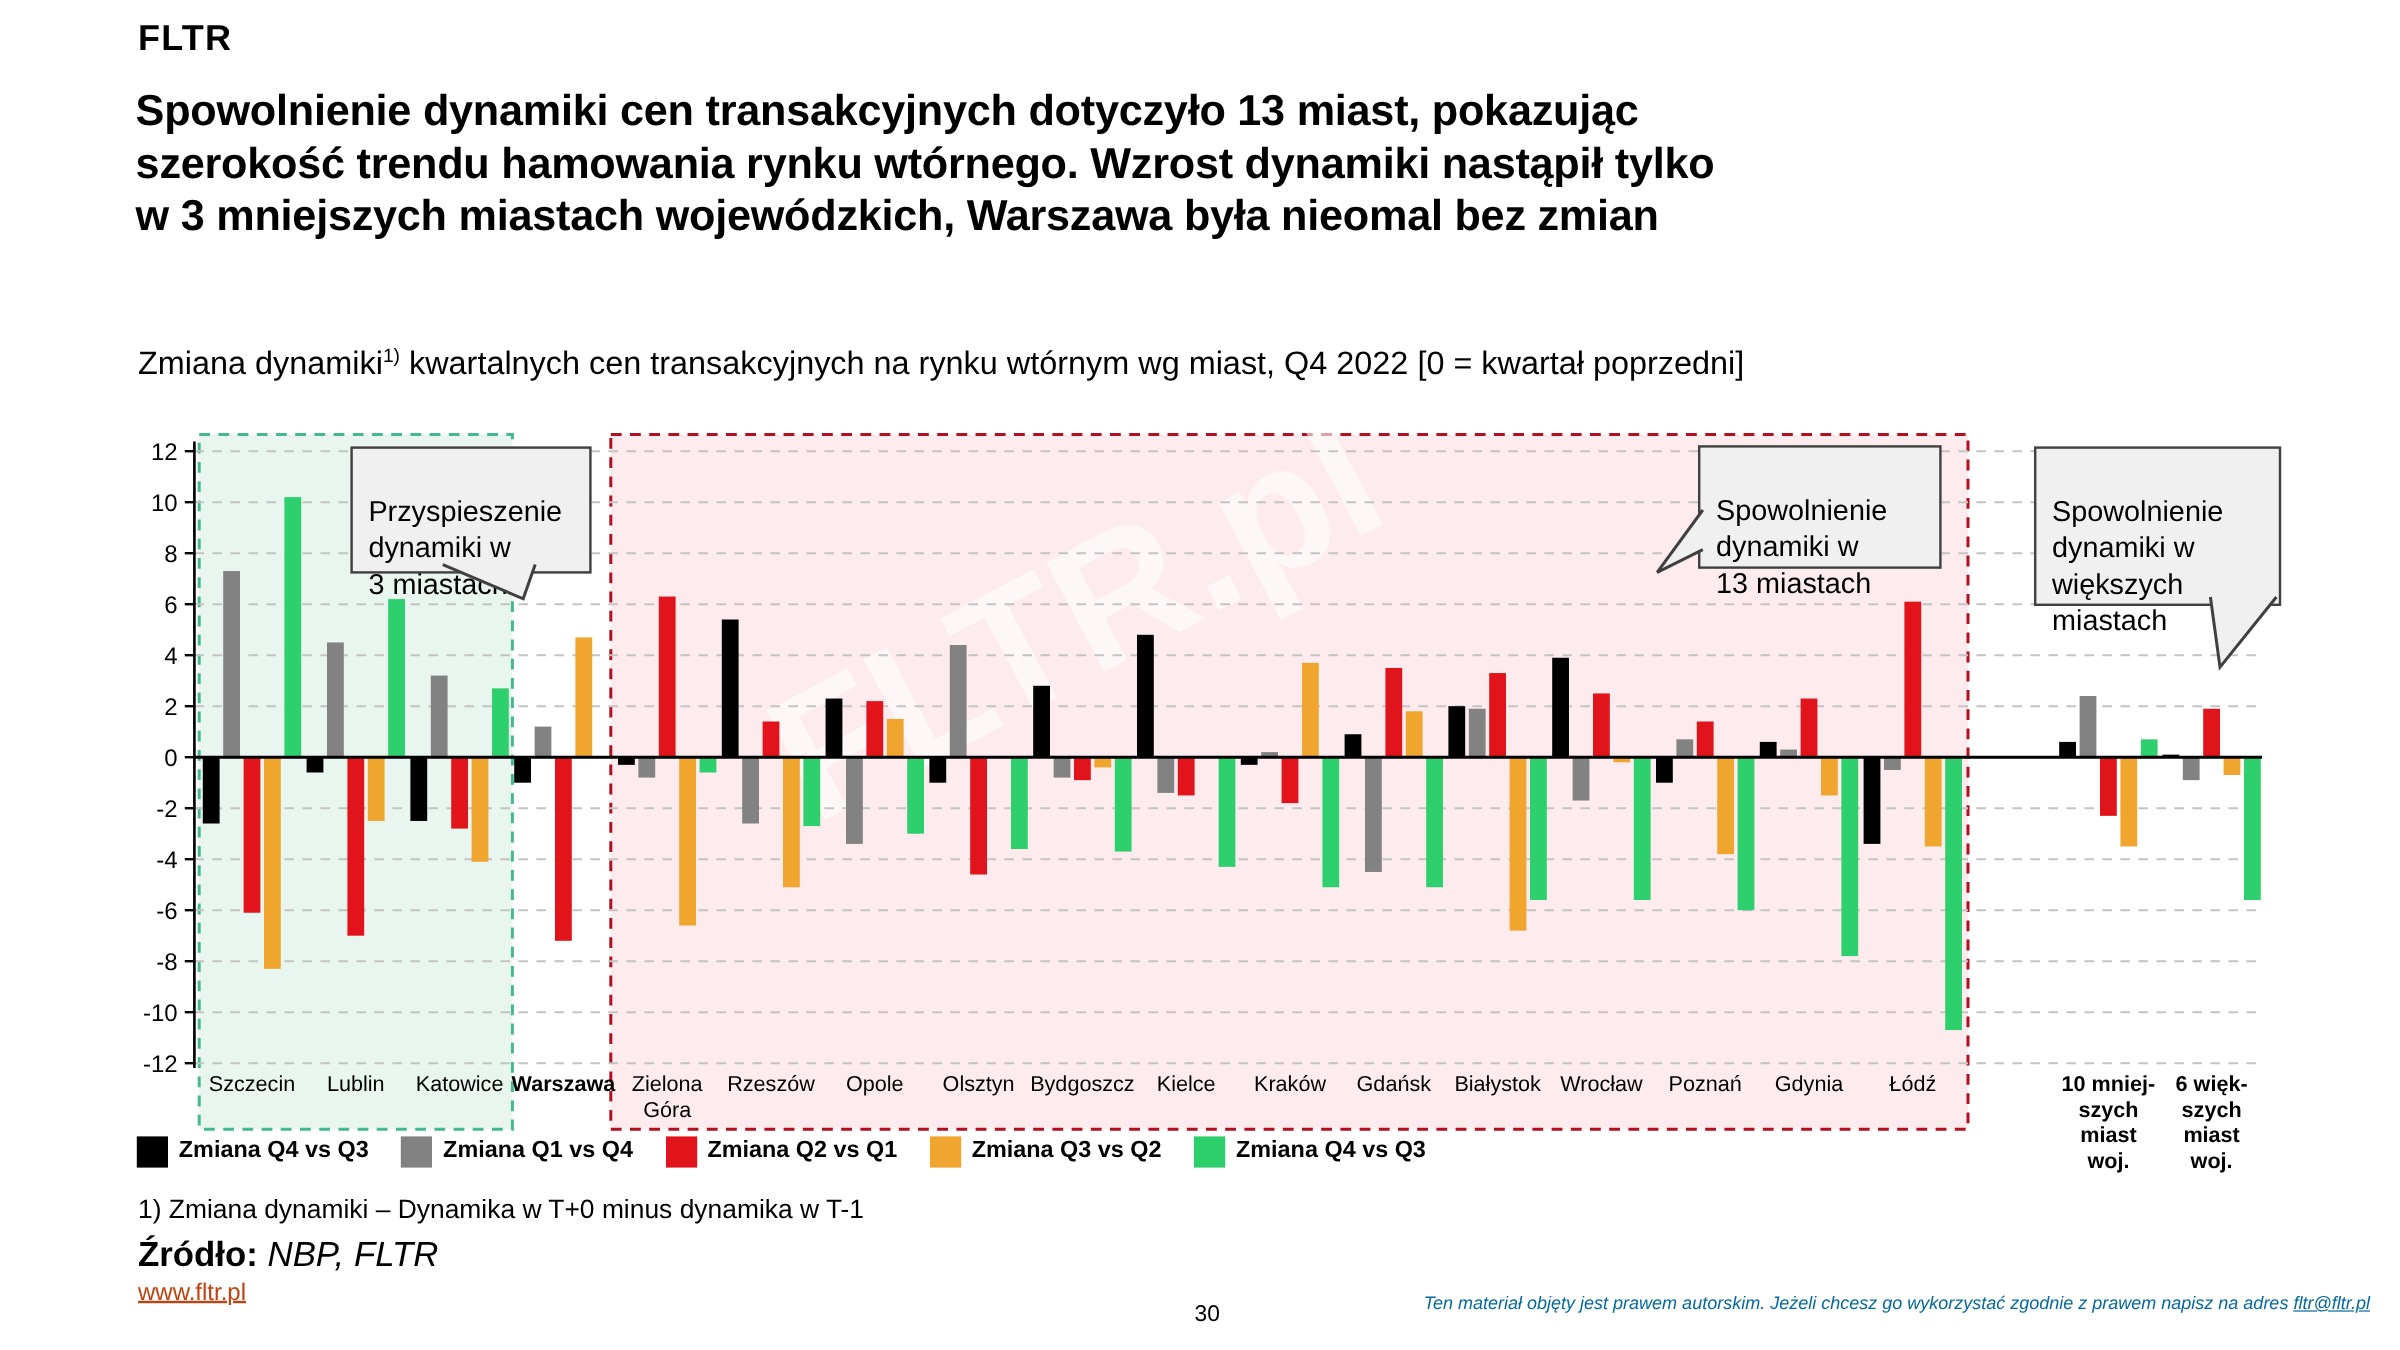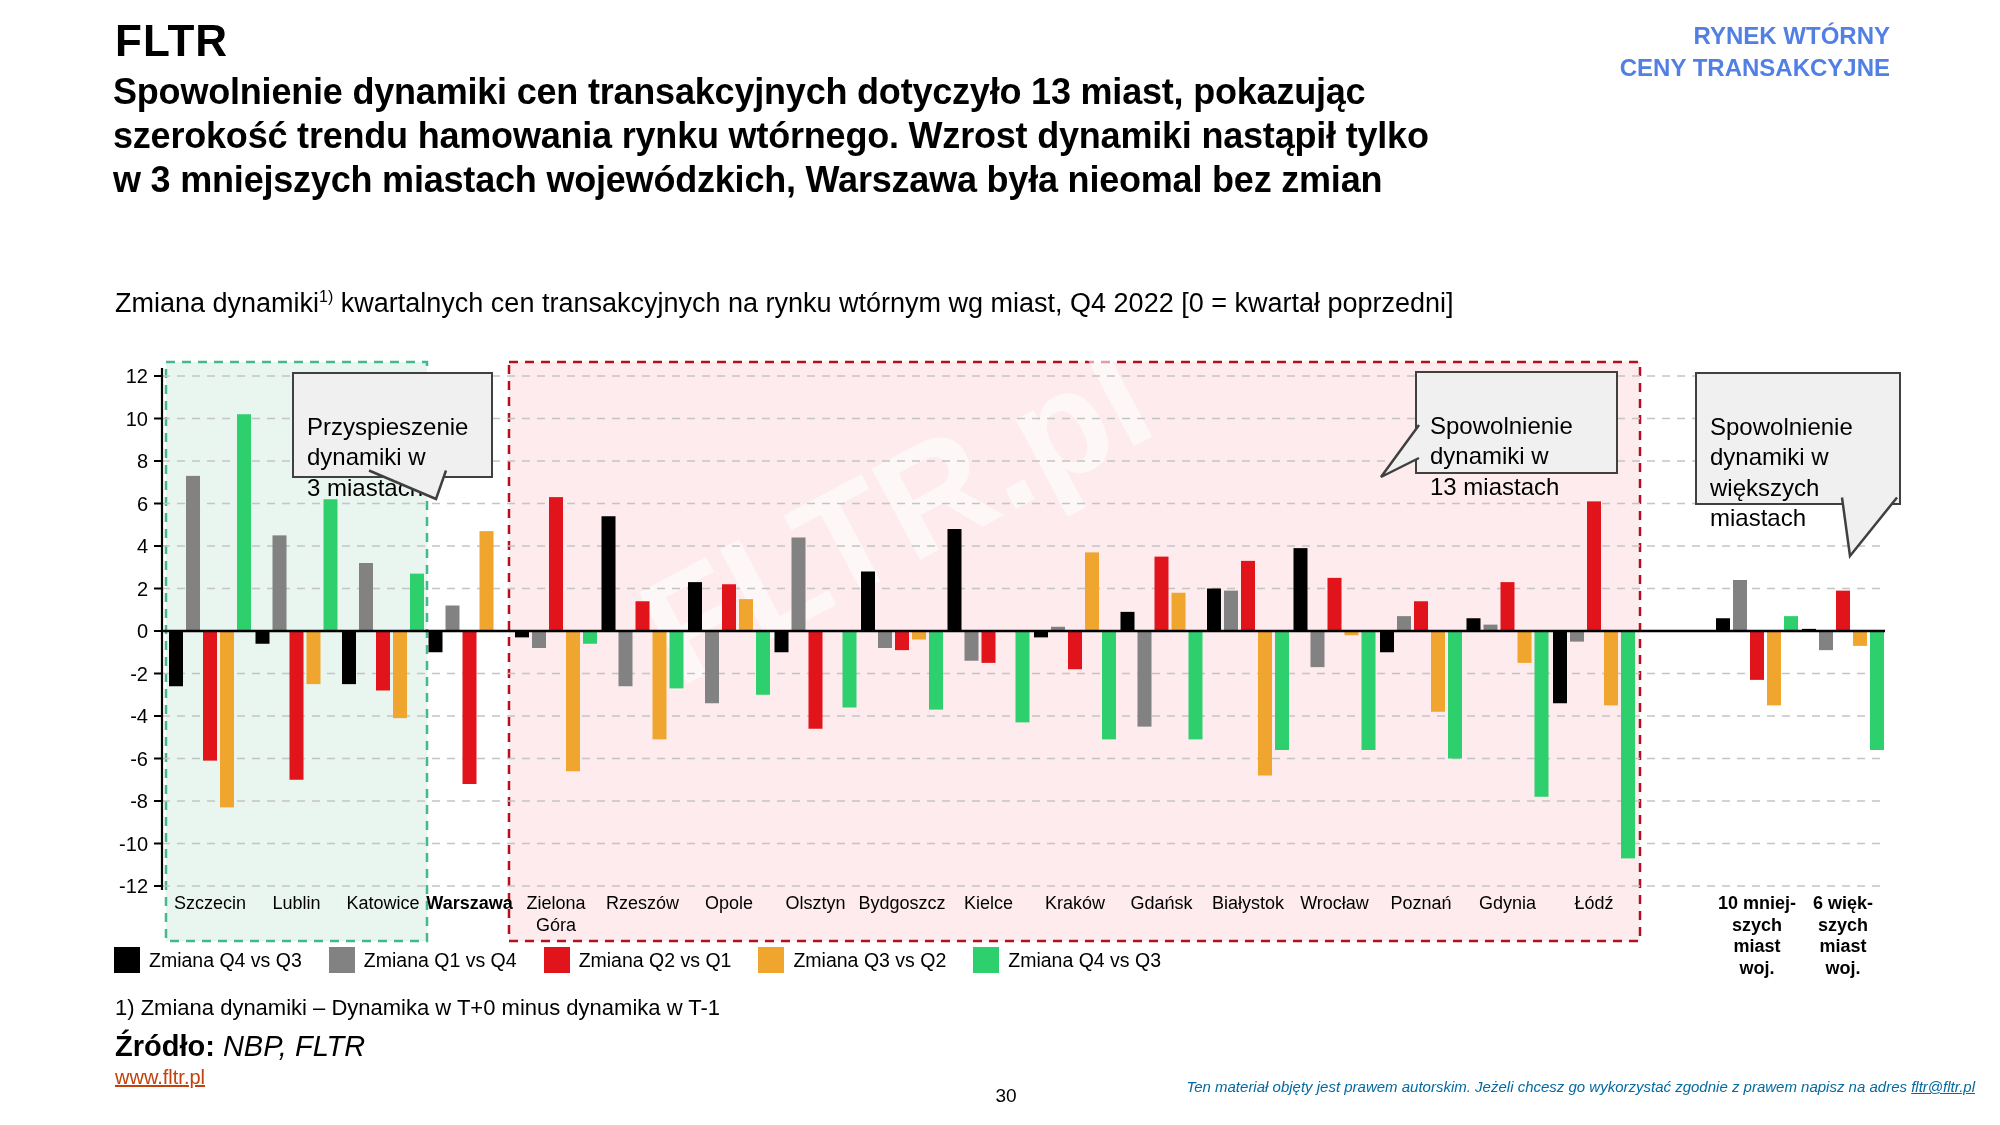--- a/index.html
+++ b/index.html
@@ -3,21 +3,21 @@
 <meta charset="utf-8">
 <style>
   html,body { margin:0; padding:0; background:#ffffff; }
   .slide {
     position:relative; width:2000px; height:1125px; background:#ffffff;
     font-family:"Liberation Sans","DejaVu Sans",sans-serif; color:#000;
     overflow:hidden;
   }
   .logo {
     position:absolute; left:115px; top:16px;
-    font-size:44px; font-weight:900; letter-spacing:1px;
+    font-size:30px; font-weight:900; letter-spacing:1px;
   }
   .corner-tag {
     position:absolute; right:110px; top:20px; text-align:right;
     font-size:24px; font-weight:800; line-height:1.32; color:#517fe4;
   }
   .title {
     position:absolute; left:113px; top:70px; width:1560px; margin:0;
     font-size:36px; font-weight:800; line-height:1.22; letter-spacing:-0.2px;
     white-space:pre-line;
   }
@@ -33,21 +33,21 @@
     box-sizing:border-box;
   }
   .callout svg { position:absolute; overflow:visible; }
   .callout-1 { left:292px; top:372px; width:201px; height:106px; }
   .callout-2 { left:1415px; top:371px; width:203px; height:103px; }
   .callout-3 { left:1695px; top:372px; width:206px; height:133px; }
   .legend {
     position:absolute; left:114px; top:947px; z-index:2;
     display:flex; align-items:center; gap:27px; font-size:19.5px;
   }
-  .legend-item { display:flex; align-items:center; gap:9px; }
+  .legend-item { display:flex; align-items:flex-start; gap:9px;font-weight:bold; }
   .swatch { width:26px; height:26px; display:inline-block; }
   .footnote-1 {
     position:absolute; left:115px; top:995px; font-size:22px;
   }
   .source-line {
     position:absolute; left:115px; top:1030px; font-size:29px;
   }
   .source-label { font-weight:800; }
   .source-value { font-style:italic; }
   .www-link {
@@ -220,24 +220,20 @@
       <text x="1334.5" y="909" font-size="18" text-anchor="middle" fill="#000" font-weight="normal"><tspan x="1334.5" dy="0">Wrocław</tspan></text>
       <text x="1421" y="909" font-size="18" text-anchor="middle" fill="#000" font-weight="normal"><tspan x="1421" dy="0">Poznań</tspan></text>
       <text x="1507.5" y="909" font-size="18" text-anchor="middle" fill="#000" font-weight="normal"><tspan x="1507.5" dy="0">Gdynia</tspan></text>
       <text x="1594" y="909" font-size="18" text-anchor="middle" fill="#000" font-weight="normal"><tspan x="1594" dy="0">Łódź</tspan></text>
       <text x="1757" y="909" font-size="18" text-anchor="middle" fill="#000" font-weight="bold"><tspan x="1757" dy="0">10 mniej-</tspan><tspan x="1757" dy="21.5">szych</tspan><tspan x="1757" dy="21.5">miast</tspan><tspan x="1757" dy="21.5">woj.</tspan></text>
       <text x="1843" y="909" font-size="18" text-anchor="middle" fill="#000" font-weight="bold"><tspan x="1843" dy="0">6 więk-</tspan><tspan x="1843" dy="21.5">szych</tspan><tspan x="1843" dy="21.5">miast</tspan><tspan x="1843" dy="21.5">woj.</tspan></text>
     </svg>
 
   <div class="logo">FLTR</div>
 
-  <div class="corner-tag">
-    <div>RYNEK WTÓRNY</div>
-    <div>CENY TRANSAKCYJNE</div>
-  </div>
 
   <h1 class="title">Spowolnienie dynamiki cen transakcyjnych dotyczyło 13 miast, pokazując
 szerokość trendu hamowania rynku wtórnego. Wzrost dynamiki nastąpił tylko
 w 3 mniejszych miastach wojewódzkich, Warszawa była nieomal bez zmian</h1>
 
   <div class="subtitle"><span>Zmiana dynamiki</span><sup>1)</sup><span> kwartalnych cen transakcyjnych na rynku wtórnym wg miast, Q4 2022 [0 = kwartał poprzedni]</span></div>
 
   <div class="callout callout-1">
     <span>Przyspieszenie
 dynamiki w

